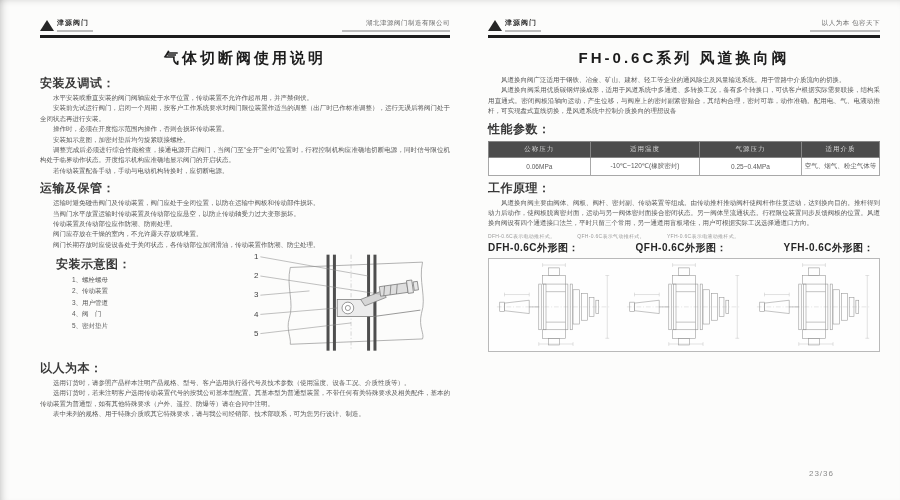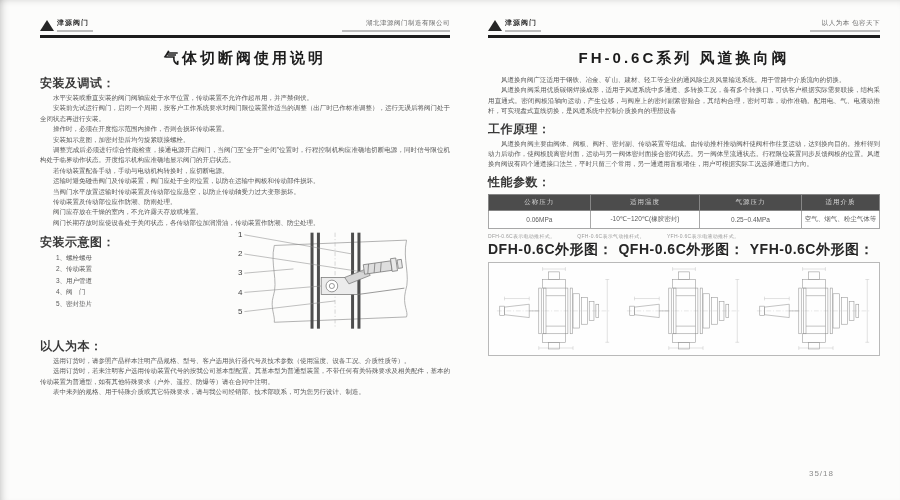--- a/index.html
+++ b/index.html
@@ -33,35 +33,35 @@
 
   .title { text-align:center; font-size:15px; font-weight:bold; color:#1c1c1c;
            letter-spacing:3px; margin:11px 0 7px; white-space:nowrap; }
 
   .sec-h { font-size:12px; font-weight:bold; color:#383838; margin:4px 0 1px; letter-spacing:.5px; }
   .para  { font-size:6.5px; line-height:1.6; color:#585858; text-indent:2em; text-align:justify; }
   .paras .para { margin:0; }
   .legend-line { font-size:6.5px; line-height:1.75; color:#585858; margin-left:16px; }
 
   
-  .schem-row { position:relative; height:104px; margin-top:2px; }
+  .schem-row { position:relative; height:104px; margin-top:2px;margin-left:16px; }
   .schem-left { position:absolute; left:0; top:0; width:180px; }
   .schem-svg { position:absolute; left:178px; top:-8px; }
 
   
   .intro { margin-top:2px; }
   .params-table { width:100%; border-collapse:collapse; margin-top:3px; }
   .params-table th { background:#4c4c4c; color:#d9d9d9; font-weight:normal; font-size:6.5px;
                      padding:3px 2px; border:1px solid #868686; letter-spacing:1px; }
   .params-table td { background:#fff; color:#5a5a5a; font-size:6.5px; text-align:center;
                      padding:4px 2px; border:1px solid #a8a8a8; }
   .notes-row { display:flex; gap:22px; margin:4px 0 2px; }
   .note { font-size:5px; color:#9a9a9a; letter-spacing:.3px; }
   .outline-row { display:flex; justify-content:space-between; padding-right:6px; margin:2px 0 3px; }
-  .outline-h { font-size:14px; font-weight:bold; color:#262626; letter-spacing:.5px; }
+  .outline-h { font-size:10px; font-weight:bold; color:#262626; letter-spacing:.5px; }
   .draw-box { border:1px solid #b9b9b9; height:92px; display:flex; align-items:center;
               justify-content:space-around; background:#fefefe; }
   .pagenum { position:absolute; right:46px; bottom:16px; font-size:8px; color:#8b8b8b; letter-spacing:1px; }
 </style>
 </head>
 <body>
 
 <div class="sheet">
 
   <div class="page left">
@@ -87,20 +87,21 @@
           <div class="para">水平安装或垂直安装的阀门阀轴应处于水平位置，传动装置不允许作起吊用，并严禁倒伏。</div>
           <div class="para">安装前先试运行阀门，启闭一个周期，按客户工作系统要求对阀门限位装置作适当的调整（出厂时已作标准调整），运行无误后将阀门处于全闭状态再进行安装。</div>
           <div class="para">操作时，必须在开度指示范围内操作，否则会损坏传动装置。</div>
           <div class="para">安装如示意图，加密封垫后均匀旋紧联接螺栓。</div>
           <div class="para">调整完成后必须进行综合性能检查，接通电源开启阀门，当阀门至“全开”“全闭”位置时，行程控制机构应准确地切断电源，同时信号限位机构处于临界动作状态。开度指示机构应准确地显示阀门的开启状态。</div>
           <div class="para">若传动装置配备手动，手动与电动机构转换时，应切断电源。</div>
         </div>
     </div>
 
     <div class="sec">
+      <div class="sec-h">运输及保管：</div>
       <div class="paras">
           <div class="para">运输时避免碰击阀门及传动装置，阀门应处于全闭位置，以防在运输中阀板和传动部件损坏。</div>
           <div class="para">当阀门水平放置运输时传动装置及传动部位应悬空，以防止传动轴受力过大变形损坏。</div>
           <div class="para">传动装置及传动部位应作防潮、防雨处理。</div>
           <div class="para">阀门应存放在干燥的室内，不允许露天存放或堆置。</div>
           <div class="para">阀门长期存放时应使设备处于关闭状态，各传动部位加润滑油，传动装置作防潮、防尘处理。</div>
         </div>
     </div>
 
 
@@ -189,25 +190,20 @@
         <span class="smudge hdr-smudge short"></span>
       </div>
     </div>
 
     <div class="title">FH-0.6C系列  风道换向阀</div>
 
     <div class="para intro">风道换向阀广泛适用于钢铁、冶金、矿山、建材、轻工等企业的通风除尘及风量输送系统。用于管路中介质流向的切换。</div>
 
     <div class="sec">
       <div class="para">风道换向阀采用优质碳钢焊接成形，适用于风道系统中多通道、多转换工况，备有多个转换口，可供客户根据实际需要联接，结构采用直通式。密闭阀板沿轴向运动，产生位移，与阀座上的密封副紧密贴合，其结构合理，密封可靠，动作准确。配用电、气、电液动推杆，可实现盘式直线切换，是风道系统中控制介质换向的理想设备</div>
-    </div>
-
-    <div class="sec">
-      <div class="sec-h">工作原理：</div>
-      <div class="para">风道换向阀主要由阀体、阀板、阀杆、密封副、传动装置等组成。由传动推杆推动阀杆使阀杆作往复运动，达到换向目的。推杆得到动力后动作，使阀板脱离密封面，运动与另一阀体密封面接合密闭状态。另一阀体呈流通状态。行程限位装置同步反馈阀板的位置。风道换向阀设有四个通道接口法兰，平时只留三个常用，另一通道用盲板堵住，用户可根据实际工况选择通道口方向。</div>
     </div>
 
     <div class="sec">
       <div class="sec-h">性能参数：</div>
       <table class="params-table">
         <tbody>
             <tr>
           <th style="width:26%">公称压力</th>
           <th style="width:28%">适用温度</th>
           <th style="width:26%">气源压力</th>
@@ -216,20 +212,25 @@
         <tr>
           <td>0.06MPa</td>
           <td>-10℃~120℃(橡胶密封)</td>
           <td>0.25~0.4MPa</td>
           <td>空气、烟气、粉尘气体等</td>
         </tr>
       </tbody>
         </table>
     </div>
 
+    <div class="sec">
+      <div class="sec-h">工作原理：</div>
+      <div class="para">风道换向阀主要由阀体、阀板、阀杆、密封副、传动装置等组成。由传动推杆推动阀杆使阀杆作往复运动，达到换向目的。推杆得到动力后动作，使阀板脱离密封面，运动与另一阀体密封面接合密闭状态。另一阀体呈流通状态。行程限位装置同步反馈阀板的位置。风道换向阀设有四个通道接口法兰，平时只留三个常用，另一通道用盲板堵住，用户可根据实际工况选择通道口方向。</div>
+    </div>
+
     <div class="notes-row">
         <span class="note">DFH-0.6C表示电动推杆式。</span>
         <span class="note">QFH-0.6C表示气动推杆式。</span>
         <span class="note">YFH-0.6C表示电液动推杆式。</span>
       </div>
 
     <div class="outline-row">
       <span class="outline-h">DFH-0.6C外形图：</span>
       <span class="outline-h">QFH-0.6C外形图：</span>
       <span class="outline-h">YFH-0.6C外形图：</span>
@@ -240,21 +241,21 @@
         <use href="#valve-outline"></use>
       </svg>
       <svg width="118" height="84" viewBox="0 0 124 88">
         <use href="#valve-outline"></use>
       </svg>
       <svg width="118" height="84" viewBox="0 0 124 88">
         <use href="#valve-outline"></use>
       </svg>
     </div>
 
-    <div class="pagenum">35/18</div>
+    <div class="pagenum">23/36</div>
   </div>
 
   <svg width="0" height="0" style="position:absolute">
     <defs>
       <g id="valve-outline">
         <line x1="2" y1="46" x2="122" y2="46" stroke="#bcbcbc" stroke-width="0.4" stroke-dasharray="5,2,1,2"></line>
         <g stroke="#979797" stroke-width="0.6" fill="none">
           <rect x="5" y="41" width="5" height="10"></rect>
           <path d="M10,42 L36,39 L36,53 L10,50 Z"></path>
           <line x1="36" y1="46" x2="46" y2="46"></line>

